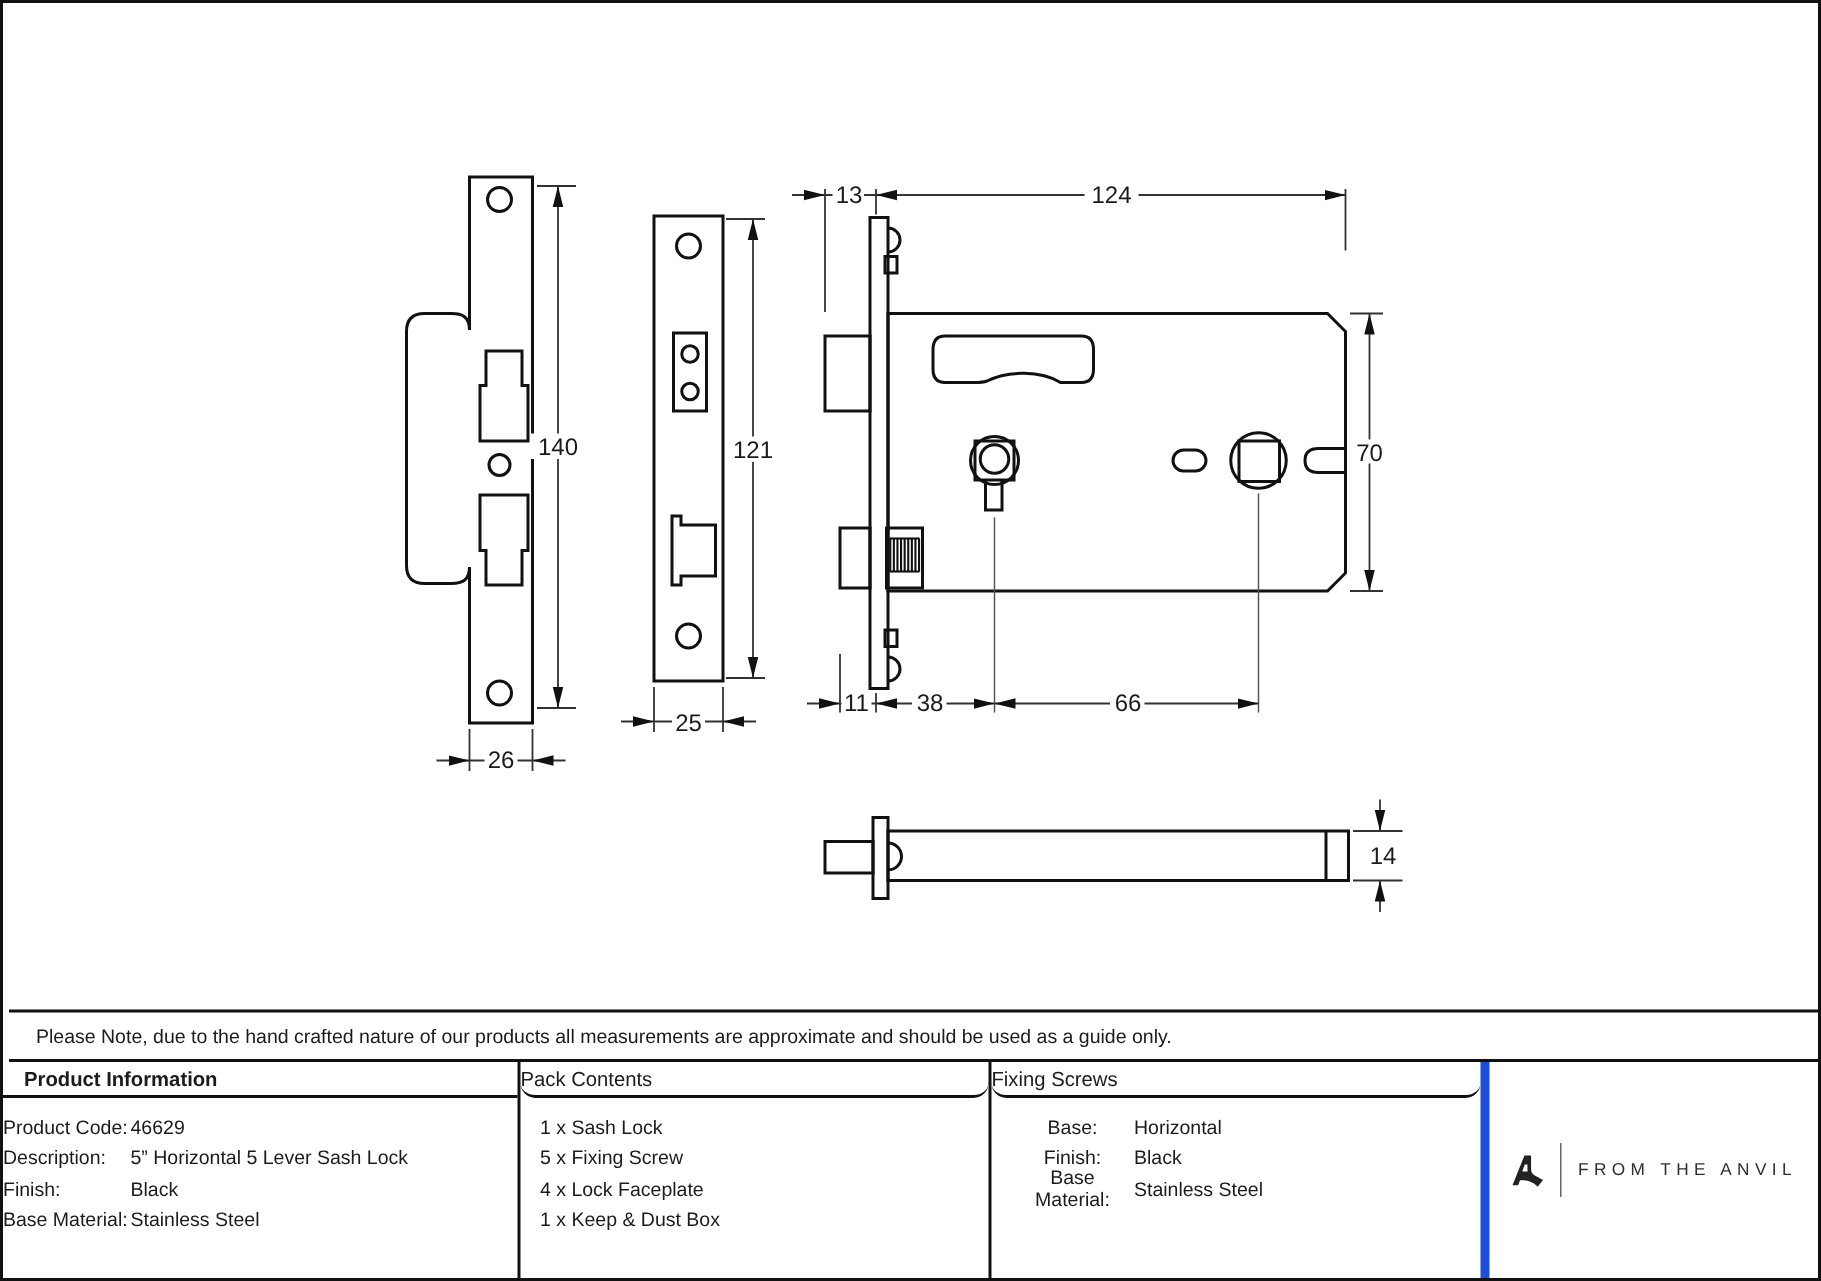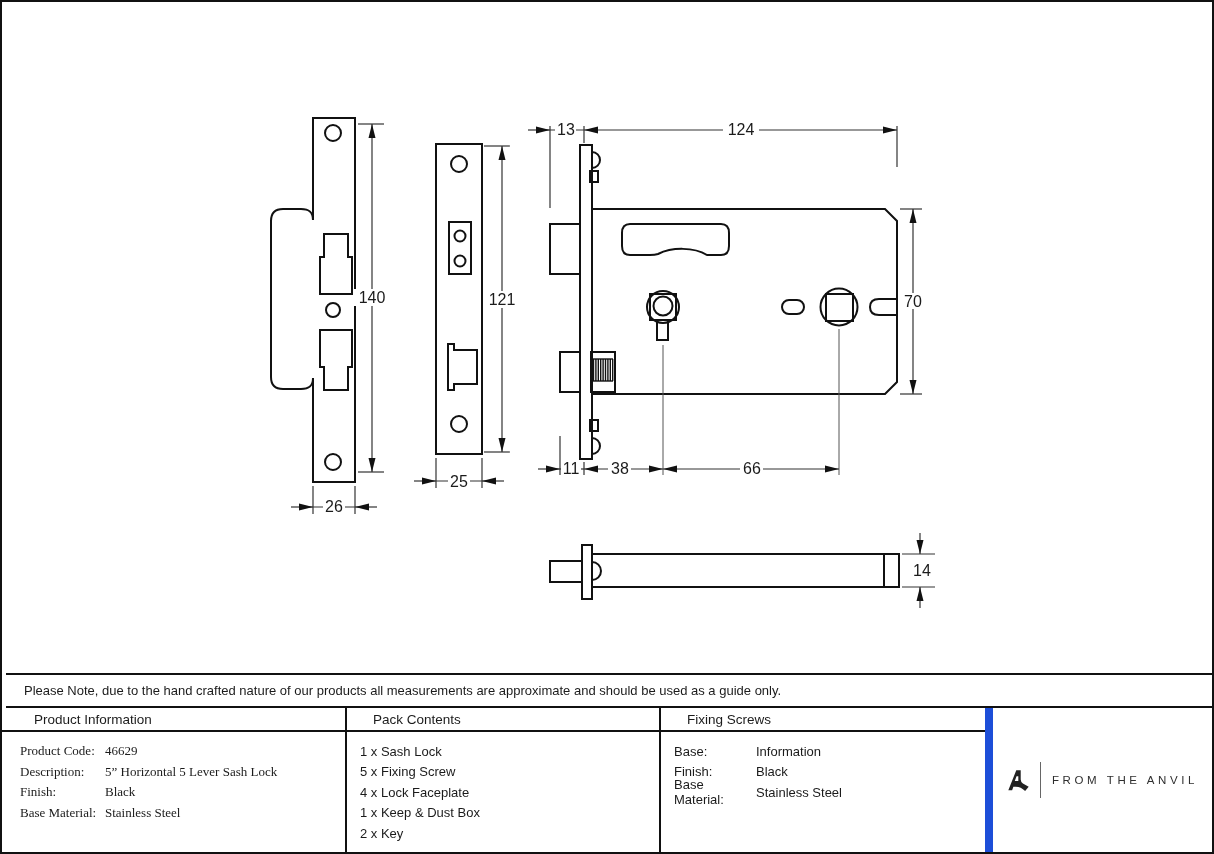--- a/index.html
+++ b/index.html
@@ -26,31 +26,31 @@
     display:flex;align-items:center;
     padding-left:18px;font-size:13px;
   }
   .spec-table{
     position:absolute;left:0;top:706px;right:0;bottom:0;
     display:flex;
   }
   .col{box-sizing:border-box;}
   .col1{width:345px;border-right:2px solid #111;}
   .col2{width:314px;border-right:2px solid #111;}
-  .col3{width:332px;border-right:8px solid #1d4ed8;}
+  .col3{width:332px;border-right:6px solid #1d4ed8;}
   .col4{flex:1;display:flex;align-items:center;justify-content:center;text-align:center;}
   .col-header{
     height:24px;line-height:23px;border-bottom:2px solid #111;
     font-size:13.5px;box-sizing:border-box;
   }
-  .col1 .col-header{padding-left:32px;}
-  .col2 .col-header,.col3 .col-header{padding-left:26px;}
+  .col1 .col-header{padding-left:14px;font-weight:bold;}
+  .col2 .col-header,.col3 .col-header{padding-left:0;border-radius:10px;}
   .col-body{padding-top:9px;font-size:13px;}
-  .col1 .col-body{padding-left:18px;font-family:Liberation Serif, serif;}
-  .col2 .col-body,.col3 .col-body{padding-left:13px;}
+  .col1 .col-body{}
+  .col2 .col-body,.col3 .col-body{padding-left:13px;text-align:center;}
   .row{display:flex;height:20.5px;align-items:center;}
   .row .lbl{width:85px;flex:none;}
   .col3 .row .lbl{width:82px;}
   .pack-item{height:20.5px;display:flex;align-items:center;}
   .logo-wrap{display:flex;align-items:center;}
   .logo-divider{width:1px;height:36px;background:#666;margin:0 11px 0 10px;}
   .logo-text{
     font-size:11.5px;letter-spacing:3.6px;color:#2e2e2e;
     white-space:nowrap;
   }
@@ -226,30 +226,29 @@
       </div>
     </div>
 
     <div class="col col2">
       <div class="col-header">Pack Contents</div>
       <div class="col-body">
         <div class="pack-item">1 x Sash Lock</div>
         <div class="pack-item">5 x Fixing Screw</div>
         <div class="pack-item">4 x Lock Faceplate</div>
         <div class="pack-item">1 x Keep &amp; Dust Box</div>
-        <div class="pack-item">2 x Key</div>
       </div>
     </div>
 
     <div class="col col3">
       <div class="col-header">Fixing Screws</div>
       <div class="col-body">
         <div class="row">
           <span class="lbl">Base:</span>
-          <span class="val">Information</span>
+          <span class="val">Horizontal</span>
         </div>
         <div class="row">
           <span class="lbl">Finish:</span>
           <span class="val">Black</span>
         </div>
         <div class="row">
           <span class="lbl">Base Material:</span>
           <span class="val">Stainless Steel</span>
         </div>
       </div>

